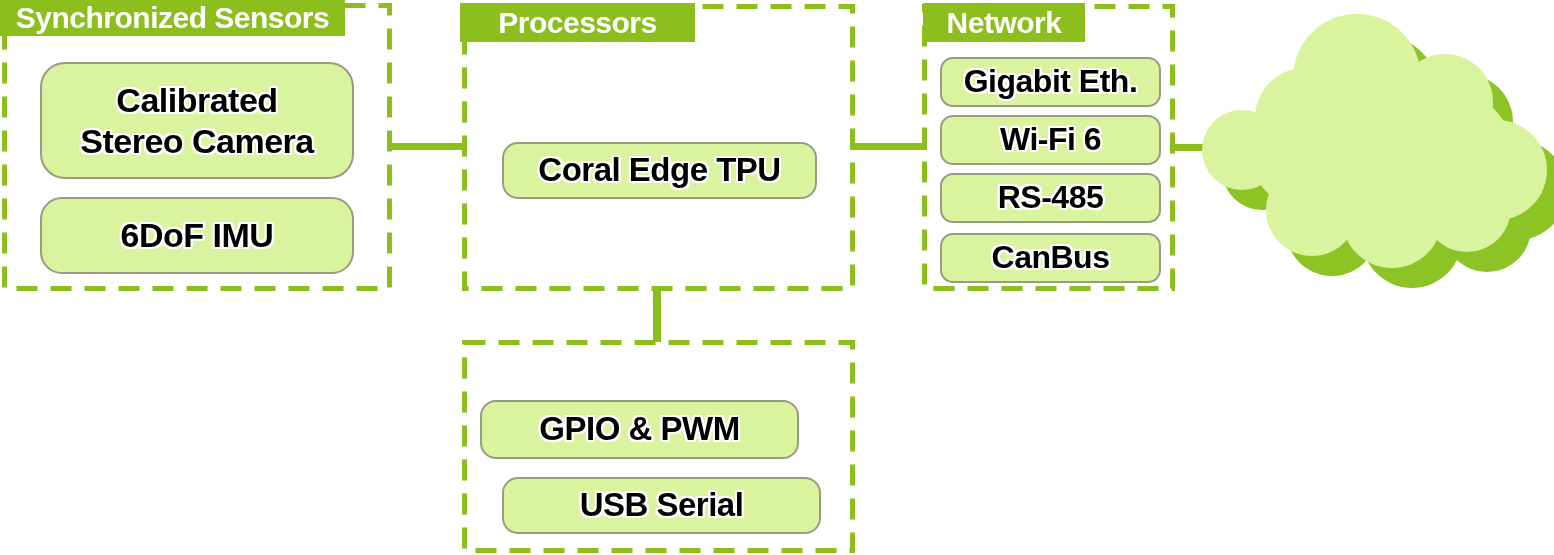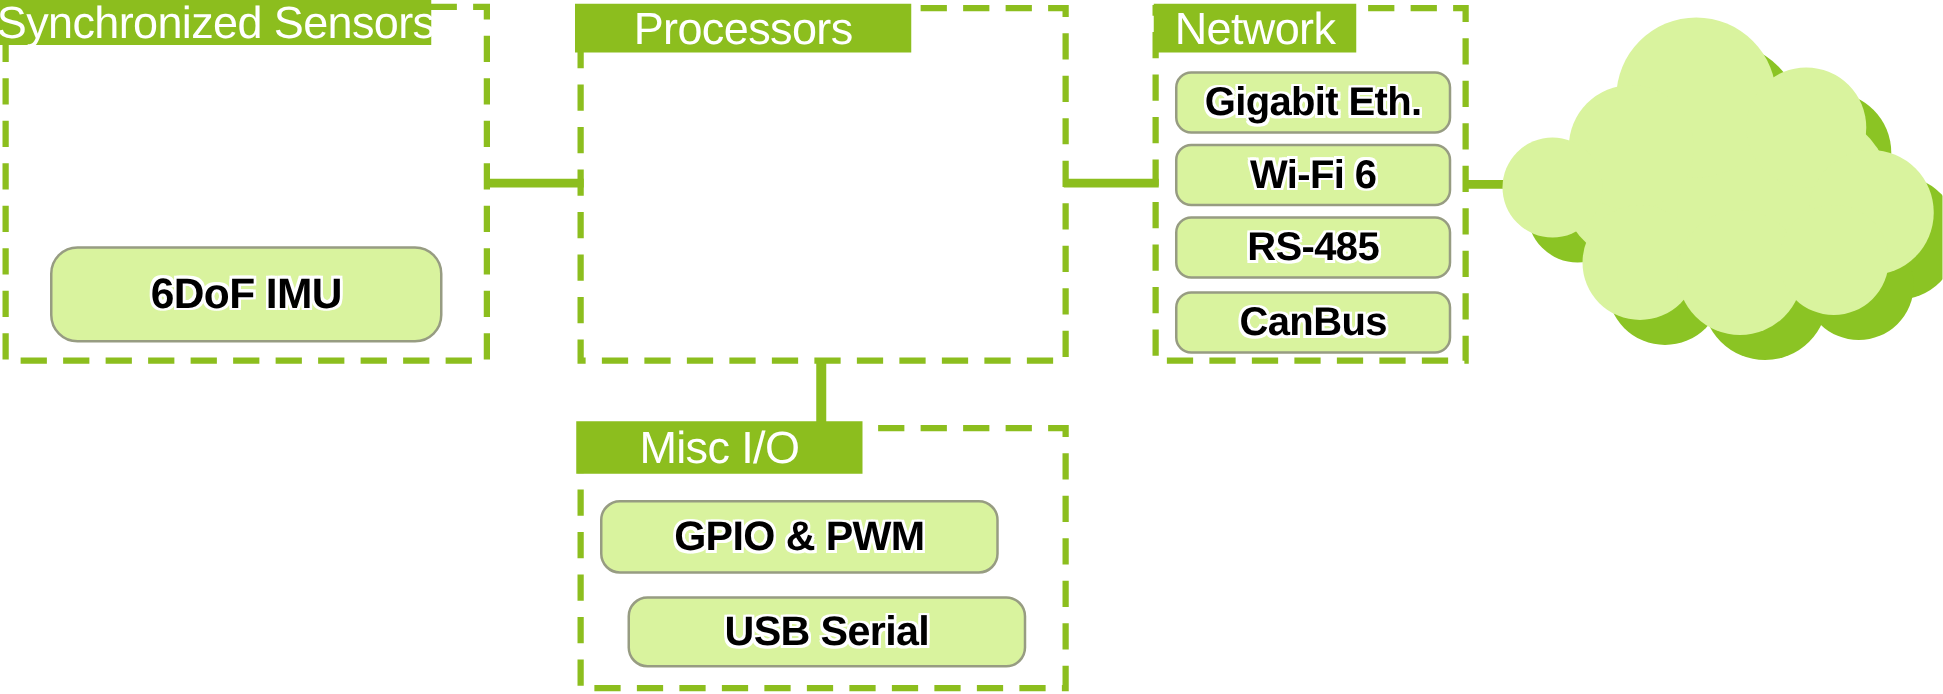--- a/index.html
+++ b/index.html
@@ -35,22 +35,22 @@
   }
   .connector { fill: var(--accent); }
   .cloud-shadow-fill { fill: var(--cloud-shadow); }
   .cloud-main-fill { fill: var(--cloud-fill); }
 
   .banner {
     position: absolute;
     z-index: 2;
     background: var(--accent);
     color: var(--banner-text);
-    font-weight: normal;
-    font-size: 36px;
+    font-weight: bold;
+    font-size: 30px;
     display: flex;
     align-items: center;
     justify-content: center;
     white-space: nowrap;
     letter-spacing: -0.5px;
   }
   .node {
     position: absolute;
     z-index: 1;
     background: var(--node-fill);
@@ -103,27 +103,29 @@
         <circle cx="1312" cy="210" r="46"></circle>
         <circle cx="1392" cy="218" r="50"></circle>
         <circle cx="1467" cy="208" r="44"></circle>
       </g>
     </defs>
     <use href="#cloudShape" class="cloud-shadow-fill" transform="translate(20,20)"></use>
     <use href="#cloudShape" class="cloud-main-fill"></use>
   </svg>
 
   <div class="banner" style="left:0; top:2; width:345px; height:36px;">Synchronized Sensors</div>
+  <div class="node node-lg" style="left:40px; top:62px; width:310px; height:113px;">Calibrated
+Stereo Camera</div>
   <div class="node node-md" style="left:40px; top:197px; width:310px; height:73px;text-align:right;">6DoF IMU</div>
 
-  <div class="banner" style="left:460px; top:3px; width:269px; height:39px;">Processors</div>
+  <div class="banner" style="left:460px; top:3px; width:235px; height:39px;">Processors</div>
+  <div class="node" style="left:502px; top:142px; width:311px; height:53px;">Coral Edge TPU</div>
 
   <div class="banner" style="left:923px; top:3px; width:162px; height:39px;">Network</div>
   <div class="node node-net" style="left:940px; top:57px; width:217px; height:46px;">Gigabit Eth.</div>
   <div class="node node-net" style="left:940px; top:115px; width:217px; height:46px;">Wi-Fi 6</div>
   <div class="node node-net" style="left:940px; top:173px; width:217px; height:46px;">RS-485</div>
   <div class="node node-net" style="left:940px; top:233px; width:217px; height:46px;text-align:center;">CanBus</div>
 
-  <div class="banner" style="left:461px; top:337px; width:229px; height:42px;">Misc I/O</div>
   <div class="node" style="left:480px; top:400px; width:315px; height:55px;">GPIO &amp; PWM</div>
   <div class="node" style="left:502px; top:477px; width:315px; height:53px;">USB Serial</div>
 
 </div>
 
 </body></html>

